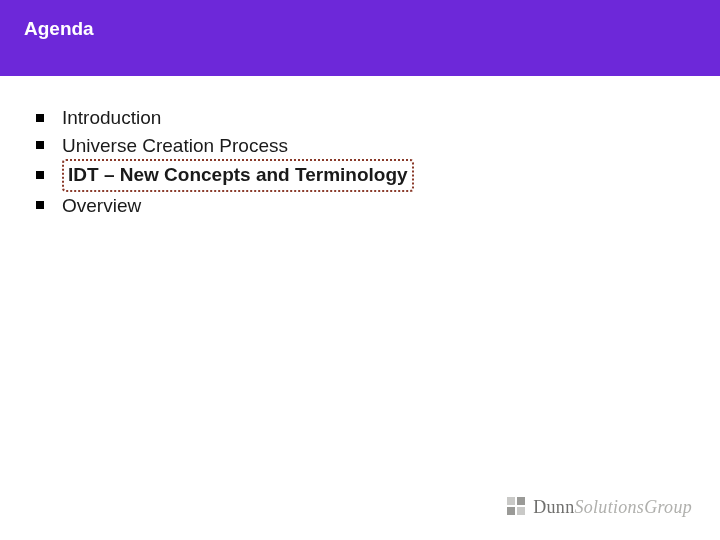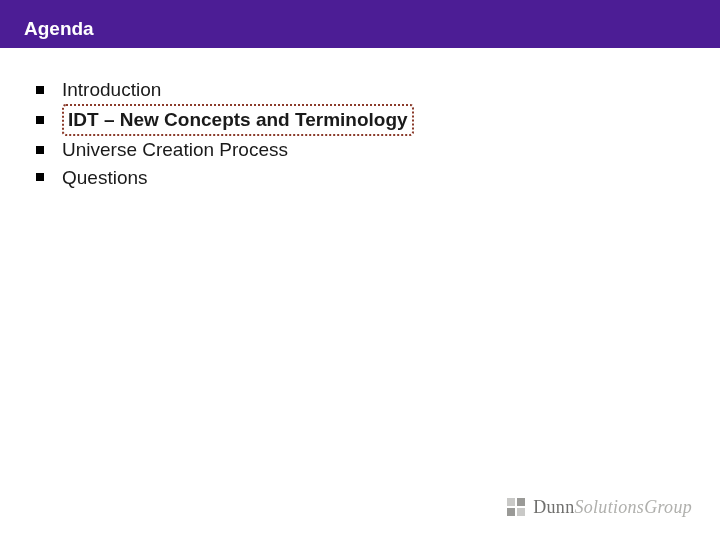--- a/index.html
+++ b/index.html
@@ -6,23 +6,23 @@
     margin: 0;
     padding: 0;
     width: 720px;
     height: 540px;
     background: #ffffff;
     font-family: Arial, Helvetica, sans-serif;
     overflow: hidden;
     position: relative;
   }
   .header {
-    background: #4c1d95;
+    background: #6d28d9;
     width: 100%;
-    height: 48px;
+    height: 76px;
     box-sizing: border-box;
     padding: 18px 24px 0 24px;
   }
   .header-title {
     color: #ffffff;
     font-size: 19px;
     font-weight: bold;
   }
   .content {
     padding: 28px 36px 0 36px;
@@ -58,21 +58,21 @@
     border: 2px dotted #8a3a2a;
     border-radius: 4px;
     padding: 0 4px 1px 4px;
     display: inline-block;
   }
   .footer-logo {
     position: absolute;
     right: 28px;
     bottom: 22px;
     display: flex;
-    align-items: flex-end;
+    align-items: flex-start;
     color: #7a7a78;
   }
   .logo-mark {
     width: 20px;
     height: 20px;
     position: relative;
     margin-right: 6px;
   }
   .logo-mark .sq {
     position: absolute;
@@ -103,33 +103,33 @@
 
     <li class="agenda-item">
       <span class="bullet"></span>
       <span class="item-text">Introduction</span>
     </li>
 
 
 
     <li class="agenda-item">
       <span class="bullet"></span>
+      <span class="item-text">Universe Creation Process</span>
+    </li>
+
+    <li class="agenda-item">
+      <span class="bullet"></span>
       <span class="highlight-box">
         <span class="item-text bold">IDT – New Concepts and Terminology</span>
       </span>
     </li>
 
     <li class="agenda-item">
       <span class="bullet"></span>
-      <span class="item-text">Universe Creation Process</span>
-    </li>
-
-    <li class="agenda-item">
-      <span class="bullet"></span>
-      <span class="item-text">Questions</span>
+      <span class="item-text">Overview</span>
     </li>
 
   </ul>
 </div>
 
 <div class="footer-logo">
   <span class="logo-mark">
     <span class="sq a"></span>
       <span class="sq b"></span>
       <span class="sq c"></span>

